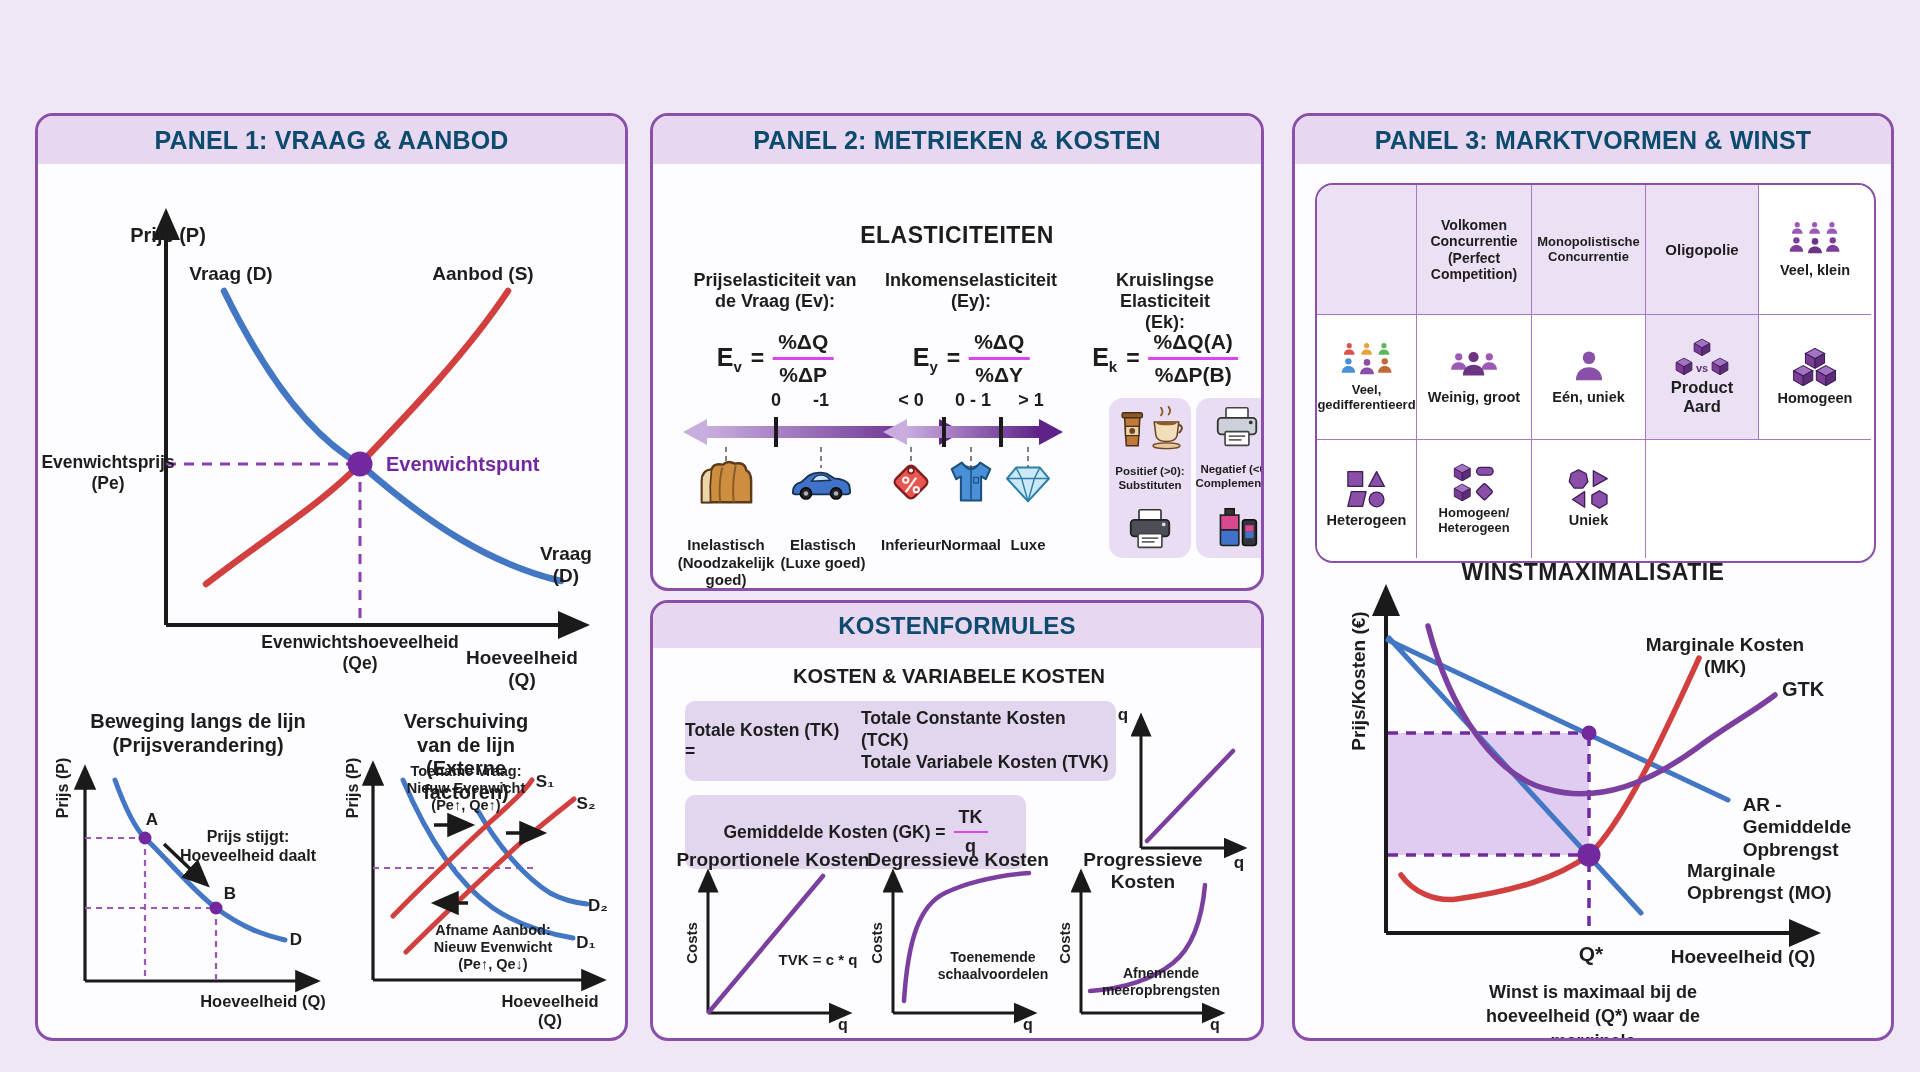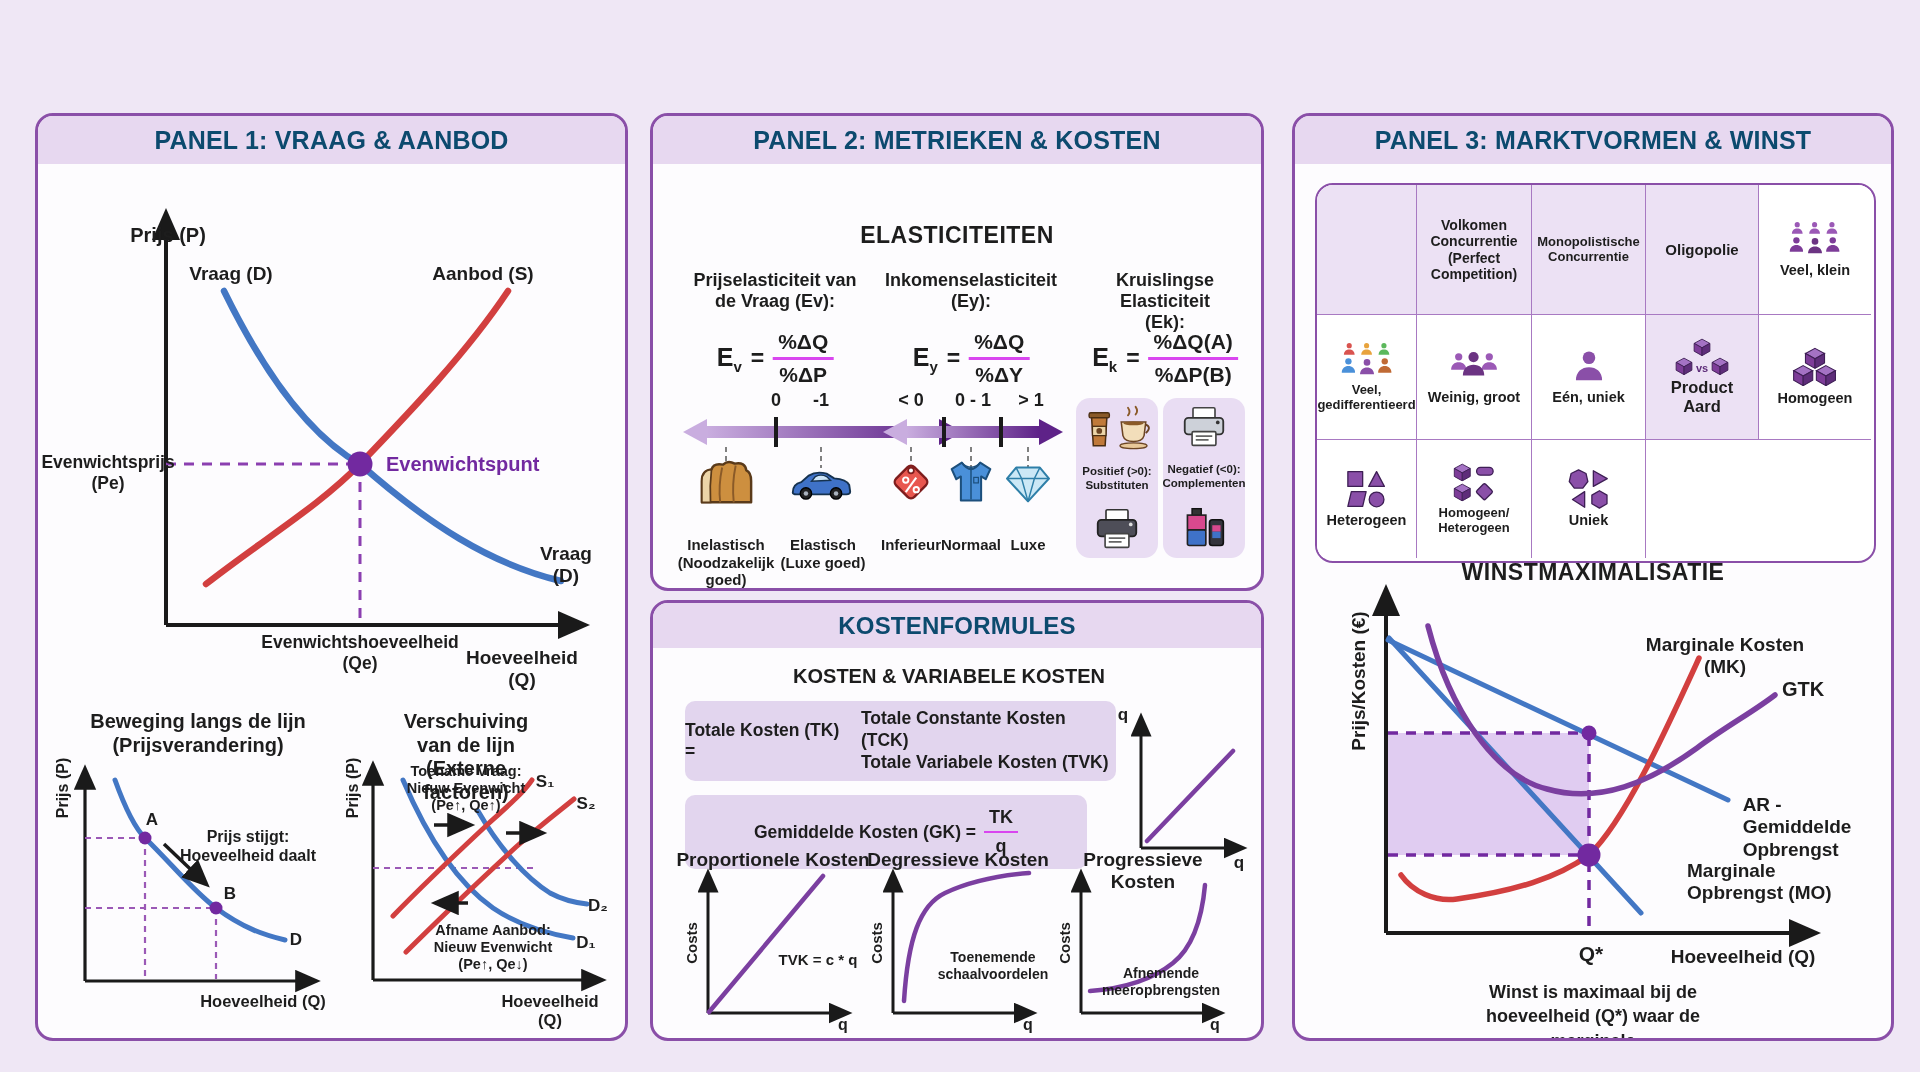--- a/index.html
+++ b/index.html
@@ -26,21 +26,21 @@
   .esym{font-size:25px;}
   .esym sub{font-size:60%;}
   .eeq{font-size:23px;}
   .frac{display:flex;flex-direction:column;text-align:center;font-size:21px;}
   .frac .fn{border-bottom:3px solid #d946ef;padding:0 5px 3px;}
   .frac .fd{padding-top:3px;}
   .fstack{display:flex;flex-direction:column;text-align:left;line-height:1.25;}
   
   .ecard{position:absolute;width:82px;height:160px;background:#e9ddf3;border-radius:14px;
          display:flex;flex-direction:column;align-items:center;justify-content:space-between;
-         padding:7px 2px;box-sizing:border-box;}
+         padding:7px 2px;box-sizing:border-box;margin-left:33px;}
   .ecard .clab{font-size:11.5px;font-weight:bold;text-align:center;white-space:pre-line;line-height:1.2;}
   
   .fbox{position:absolute;background:#e2d5ee;border-radius:10px;display:flex;align-items:center;
         justify-content:center;gap:8px;font-weight:bold;font-size:17.5px;box-sizing:border-box;}
   
   .mtable{position:absolute;left:20px;top:67px;width:557px;height:376px;display:grid;
           grid-template-columns:100px 115px 114px 113px 112px;grid-template-rows:130px 125px 118px;
           border:2.5px solid #8a4fa8;border-radius:18px;overflow:hidden;background:#fff;}
   .mtable>div{border-right:1.5px solid #a879c2;border-bottom:1.5px solid #a879c2;display:flex;
           flex-direction:column;align-items:center;justify-content:center;text-align:center;
@@ -326,21 +326,21 @@
     <div class="phead" style="height:45px;font-size:24px">KOSTENFORMULES</div>
     <div class="lbl" style="left:296px;top:62px;font-size:20px">KOSTEN &amp; VARIABELE KOSTEN</div>
 
     <div class="fbox" style="left:32px;top:98px;width:431px;height:80px">
       <span>Totale Kosten (TK) =</span>
       <span class="fstack">
         <span>Totale Constante Kosten (TCK)</span>
         <span>Totale Variabele Kosten (TVK)</span>
       </span>
     </div>
-    <div class="fbox" style="left:32px;top:192px;width:402px;height:74px">
+    <div class="fbox" style="left:32px;top:192px;width:341px;height:74px">
       <span>Gemiddelde Kosten (GK) =</span>
       <span class="frac" style="font-size:18px">
           <span class="fn" style="border-bottom-width:2.5px">TK</span>
           <span class="fd">q</span>
         </span>
     </div>
 
     <svg class="csvg" width="608" height="435" viewBox="0 0 608 435">
       <defs>
         <marker id="m2" markerWidth="10" markerHeight="8" refX="6.5" refY="3.5" orient="auto">

